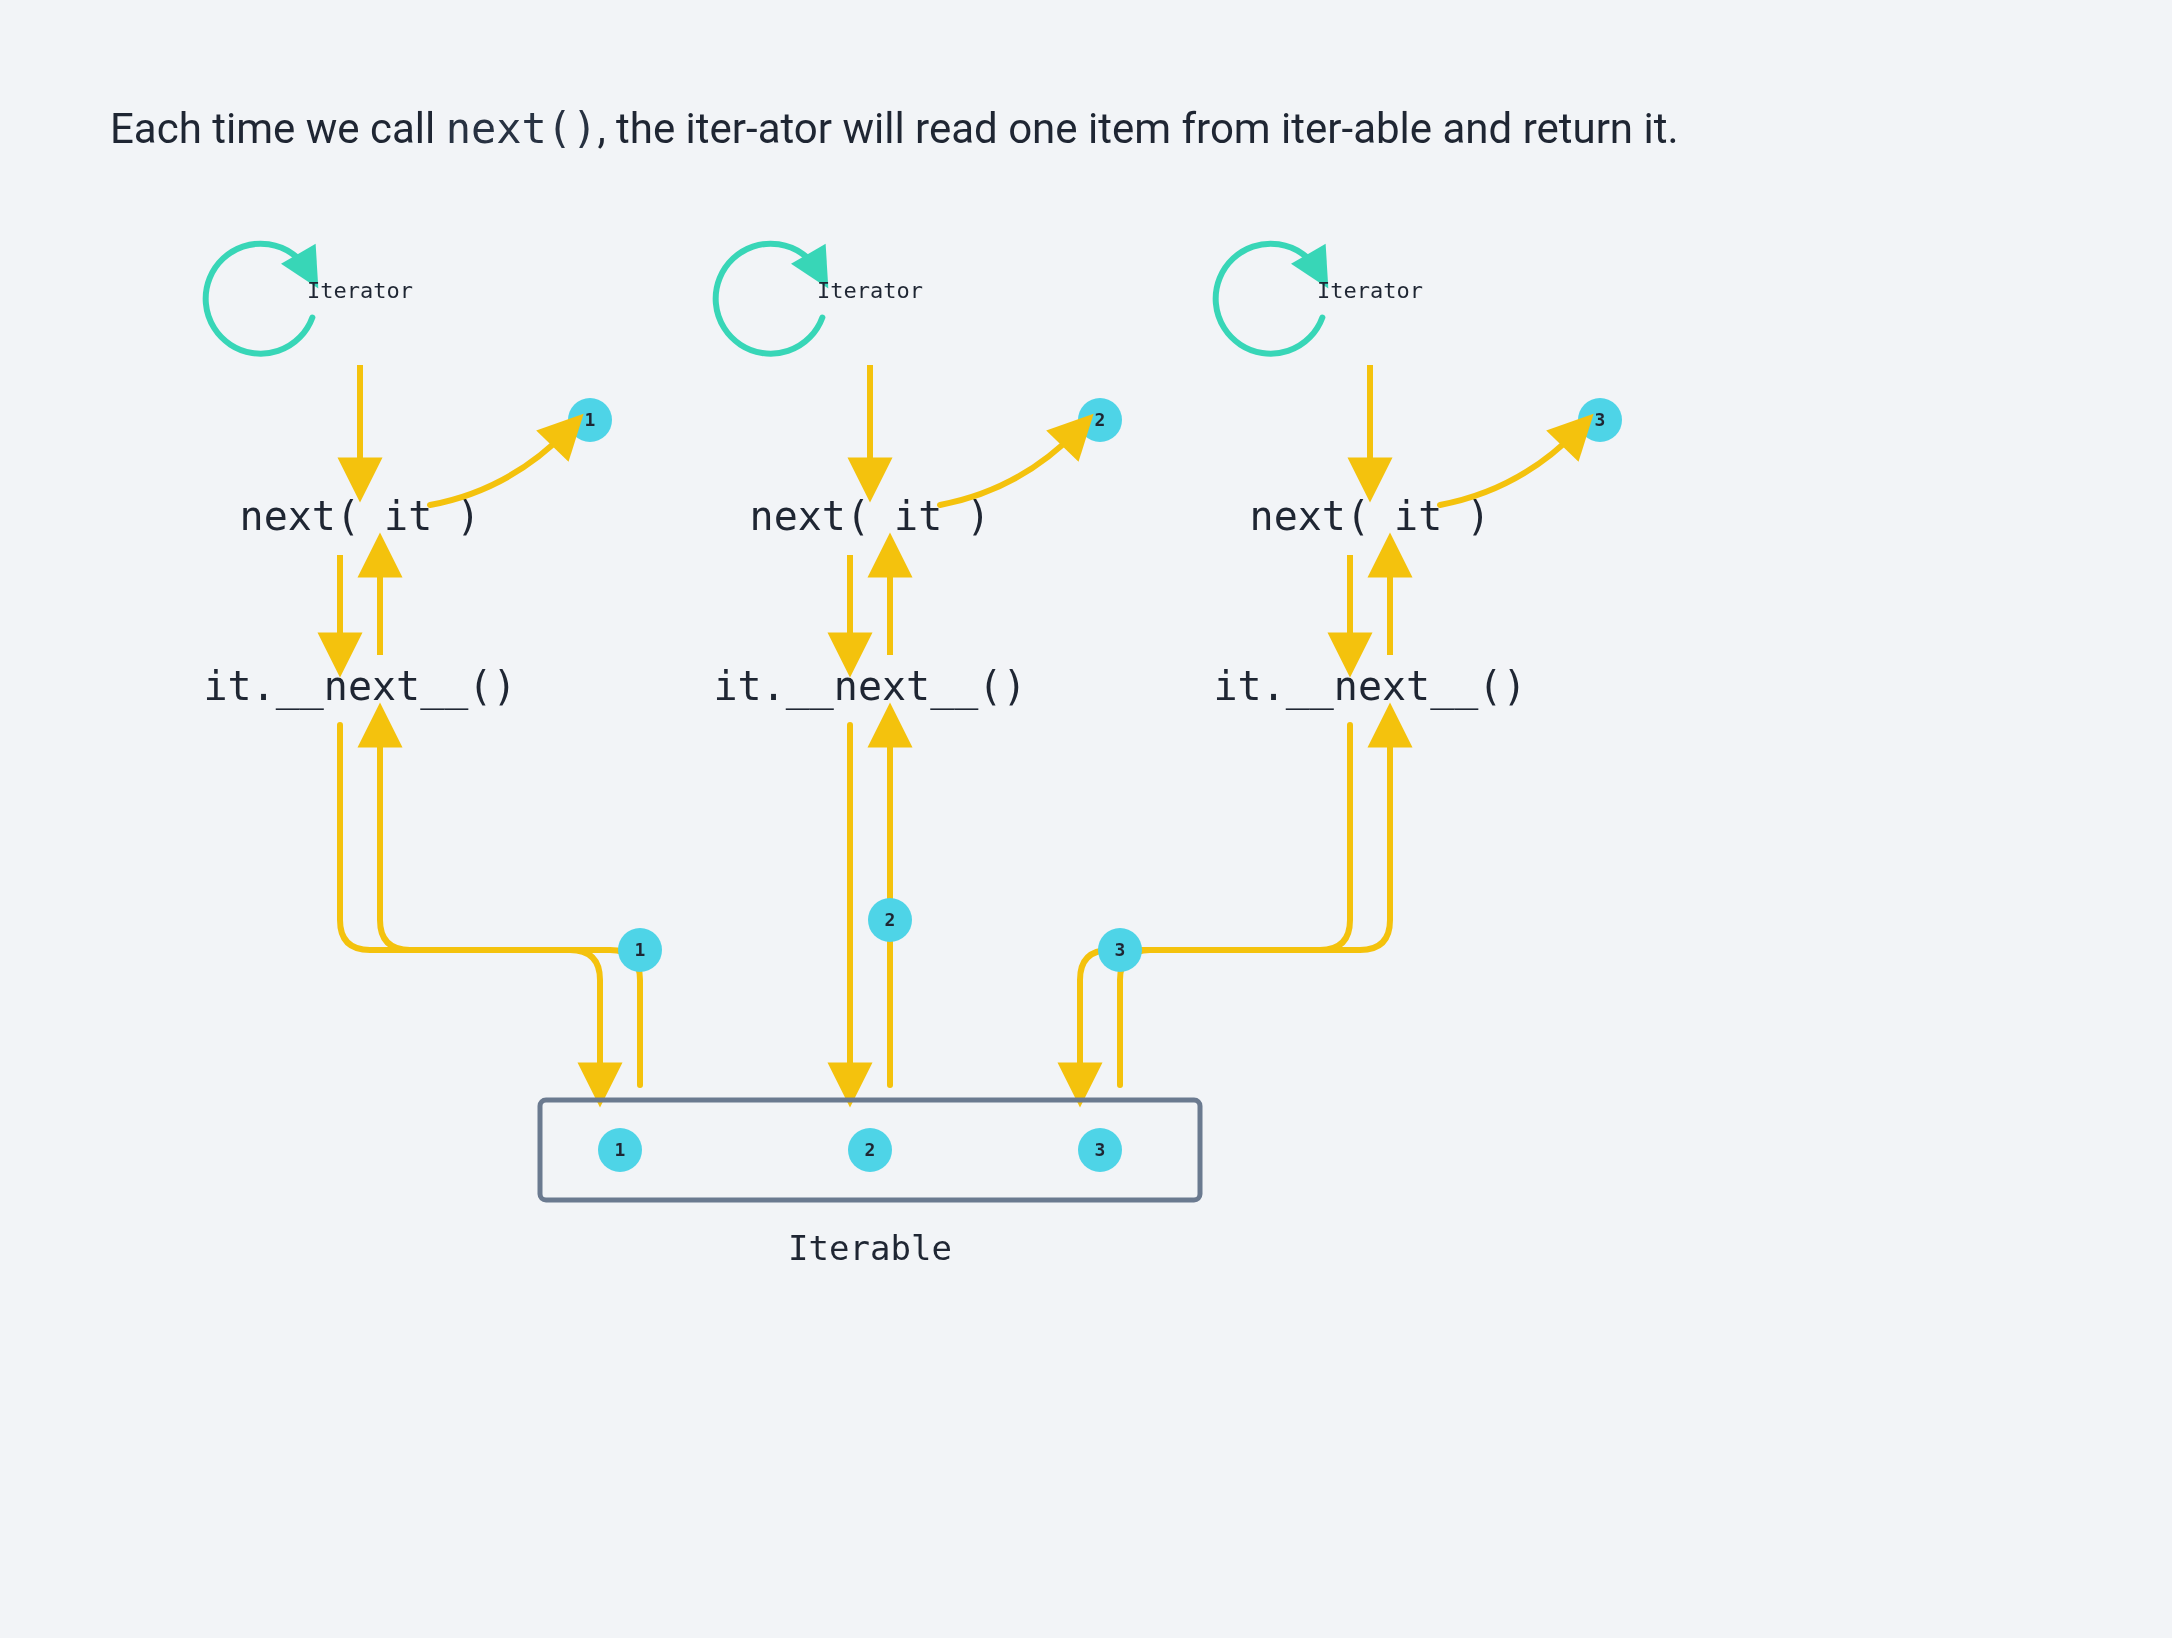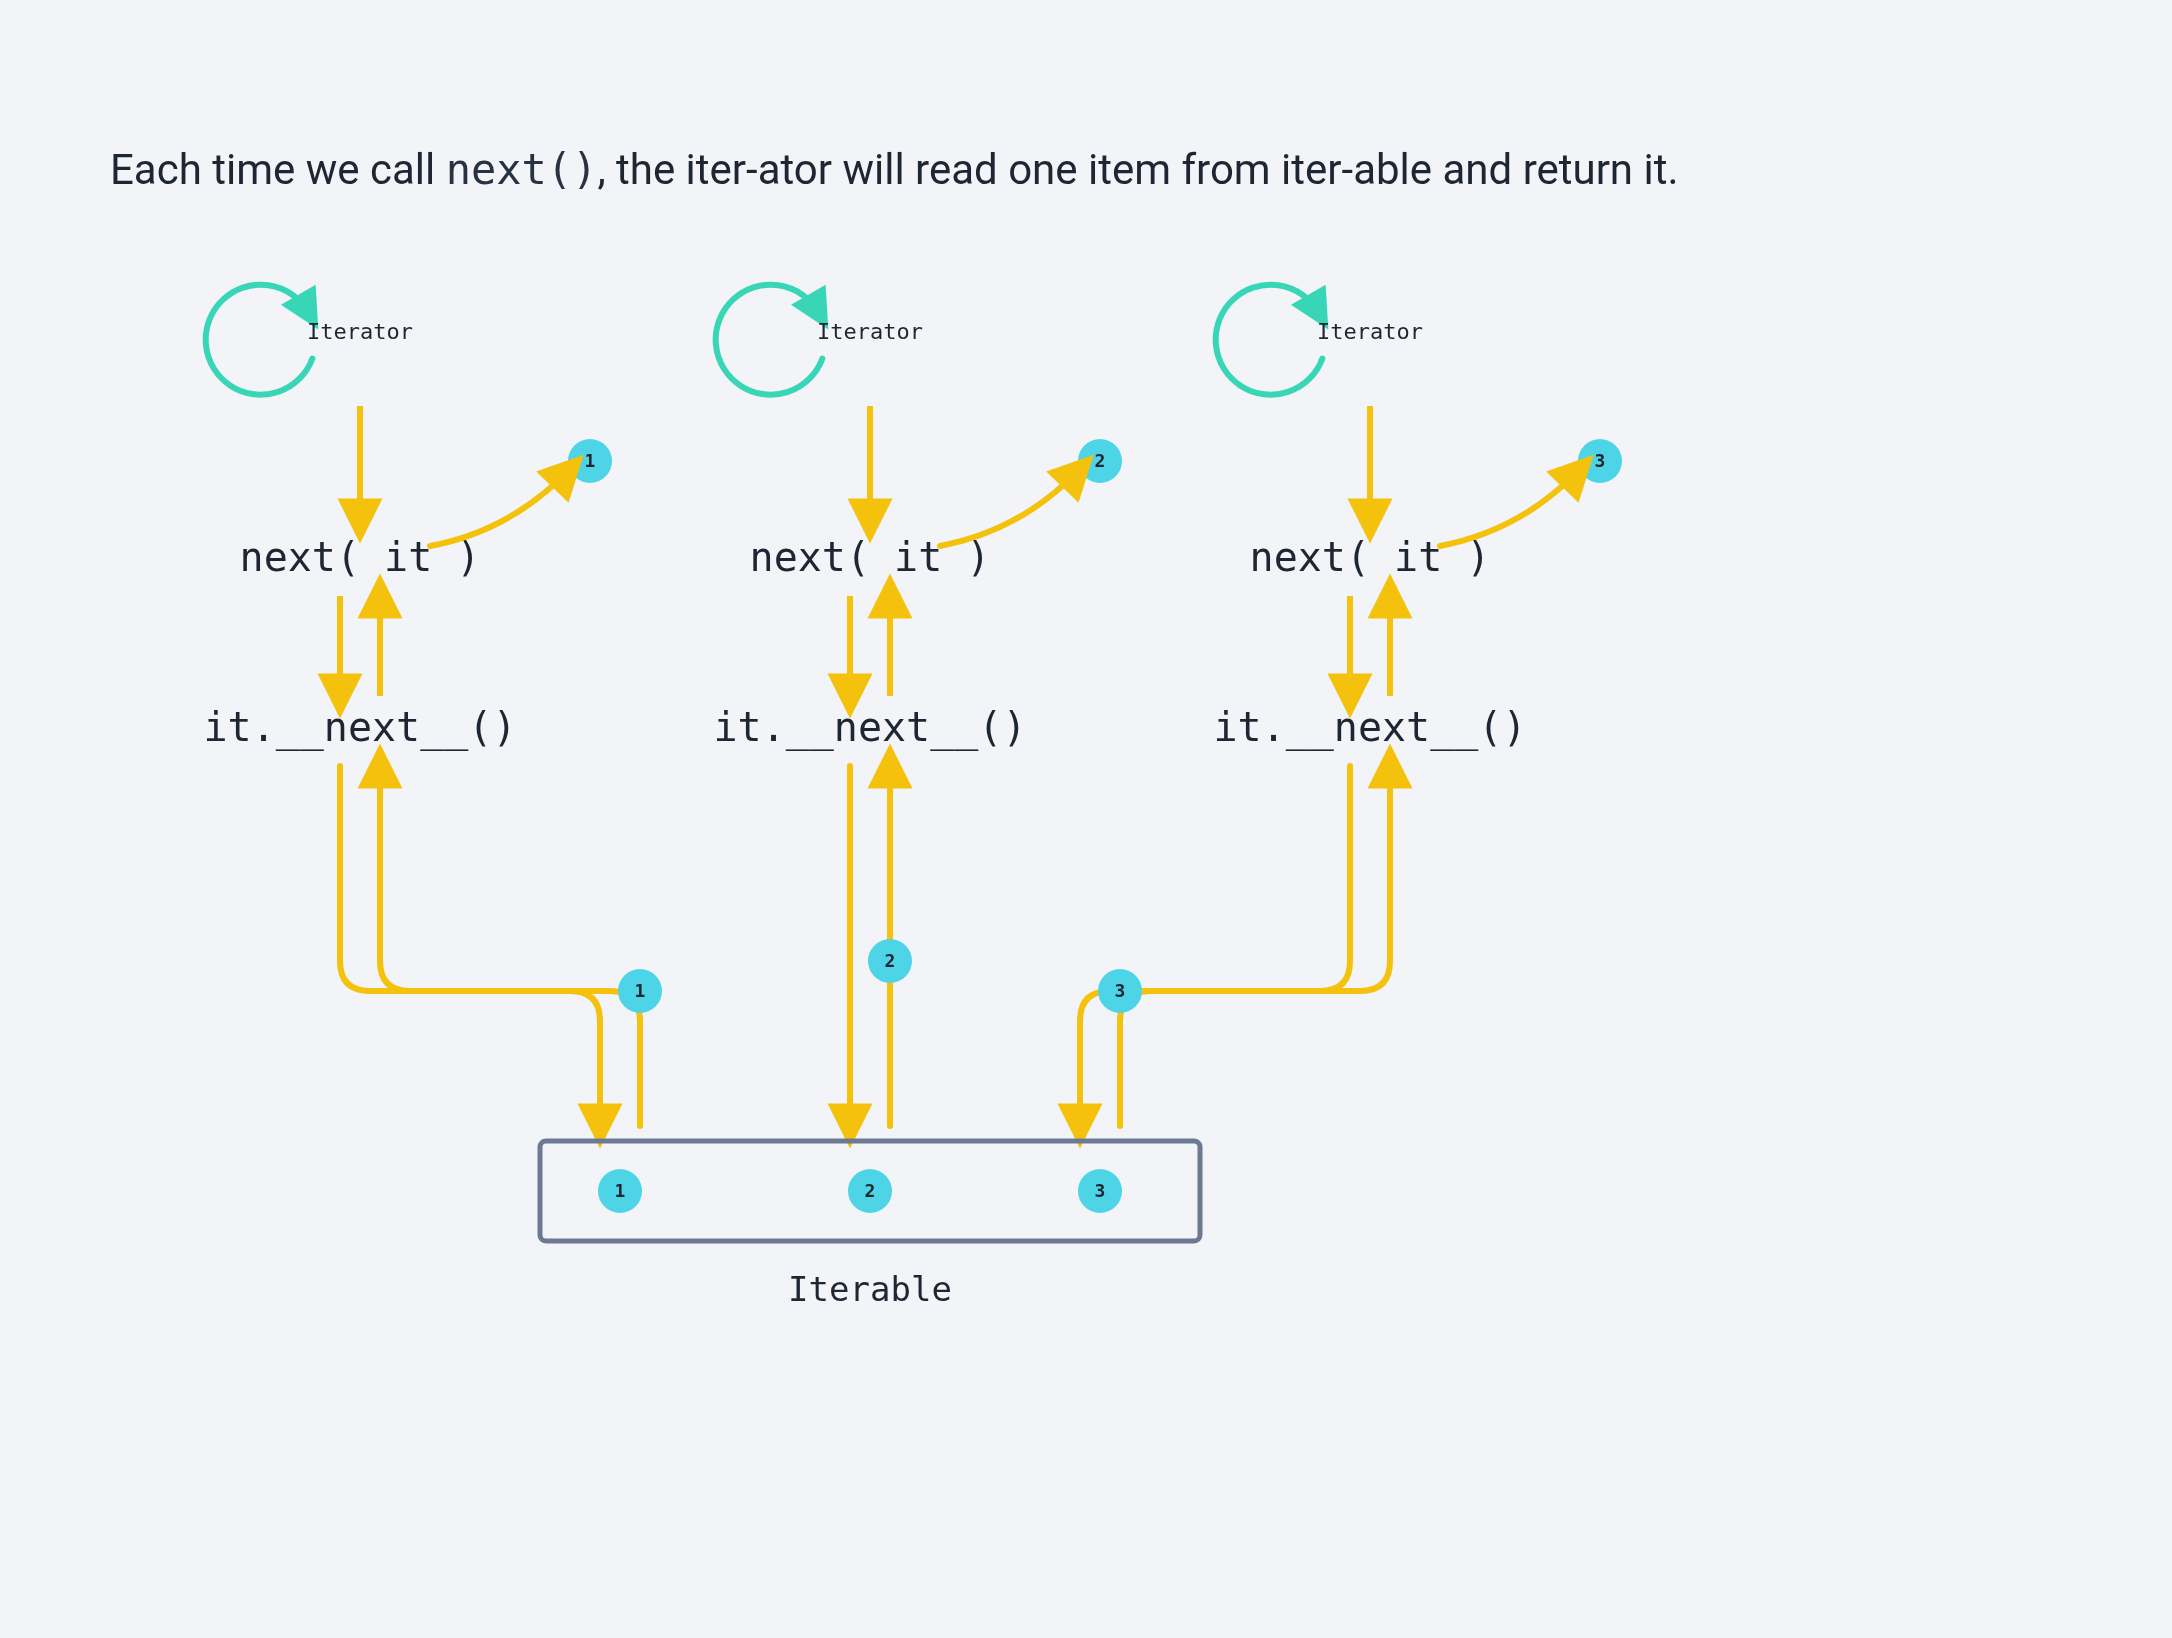--- a/index.html
+++ b/index.html
@@ -6,21 +6,20 @@
   body{
     background:#F2F4F7;
     font-family:-apple-system,BlinkMacSystemFont,"Segoe UI",Roboto,Helvetica,Arial,sans-serif;
     color:#1F2633;
   }
   .page{
     width:2172px;
     height:1388px;
     position:relative;
     box-sizing:border-box;
-    margin-top:41px;
   }
   .title{
     position:absolute;
     left:110px;
     top:100px;
     font-size:42px;
     line-height:1.4;
     color:#1F2633;
   }
   .title .code{

